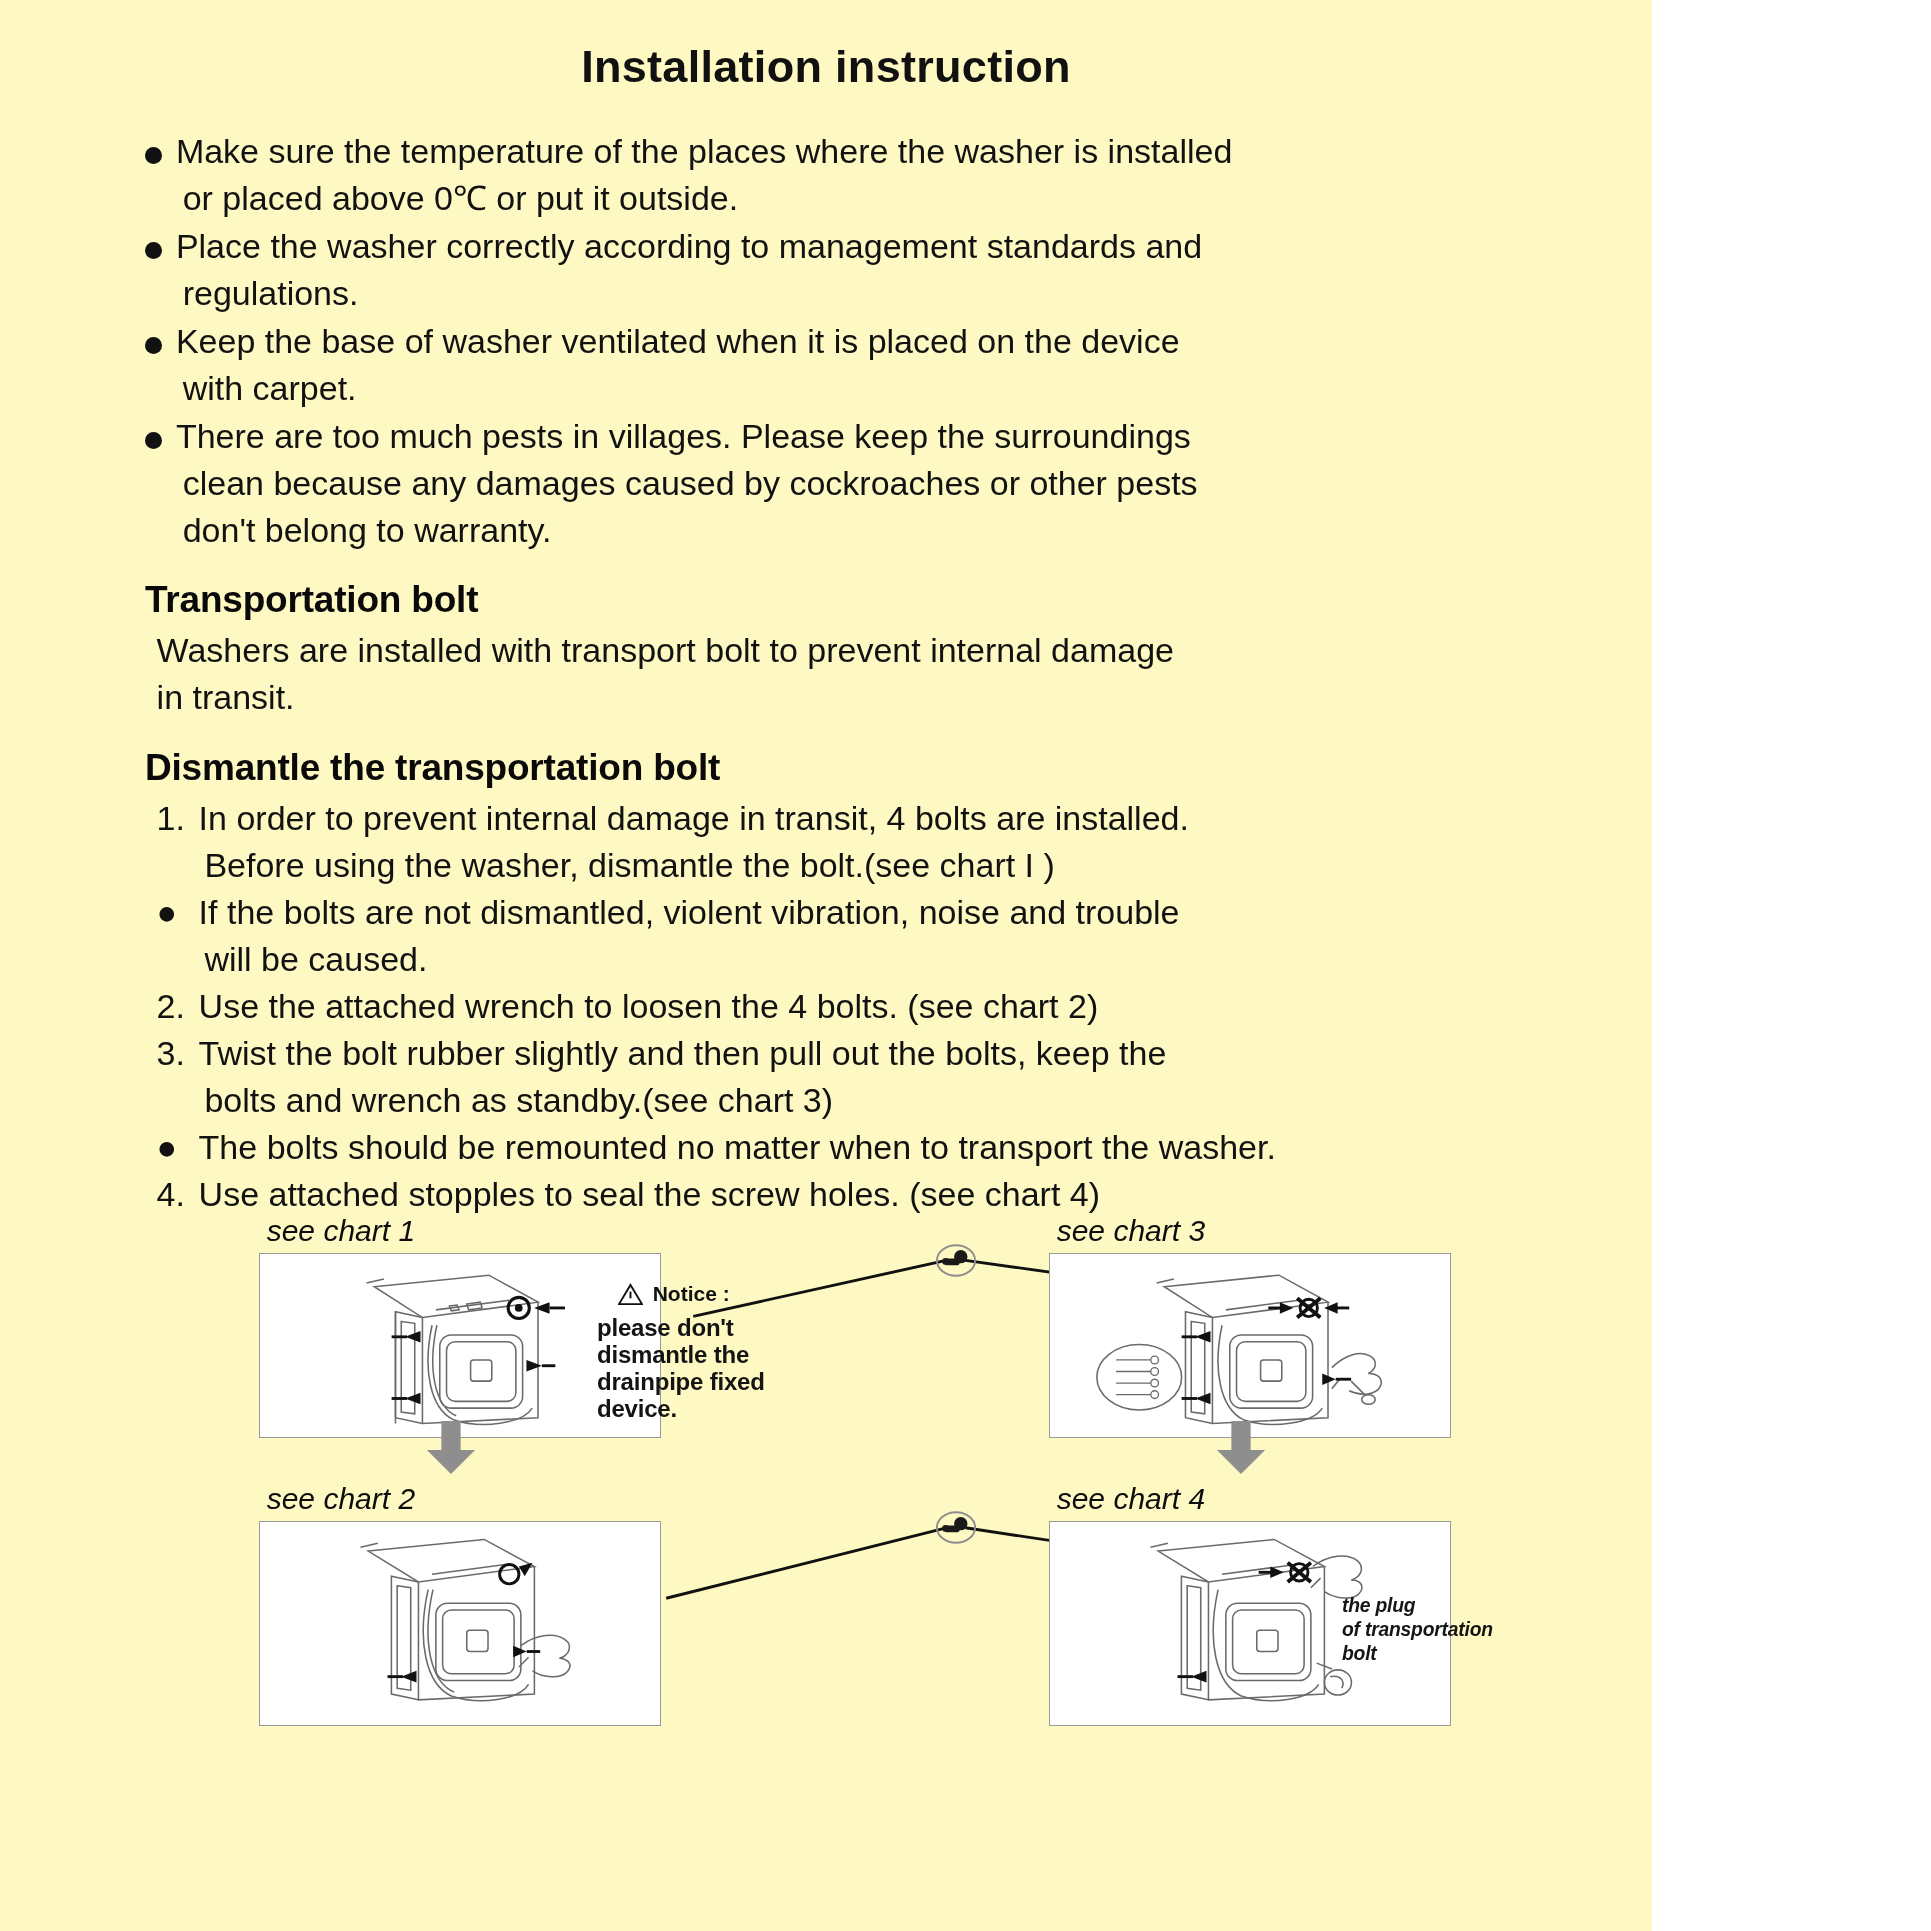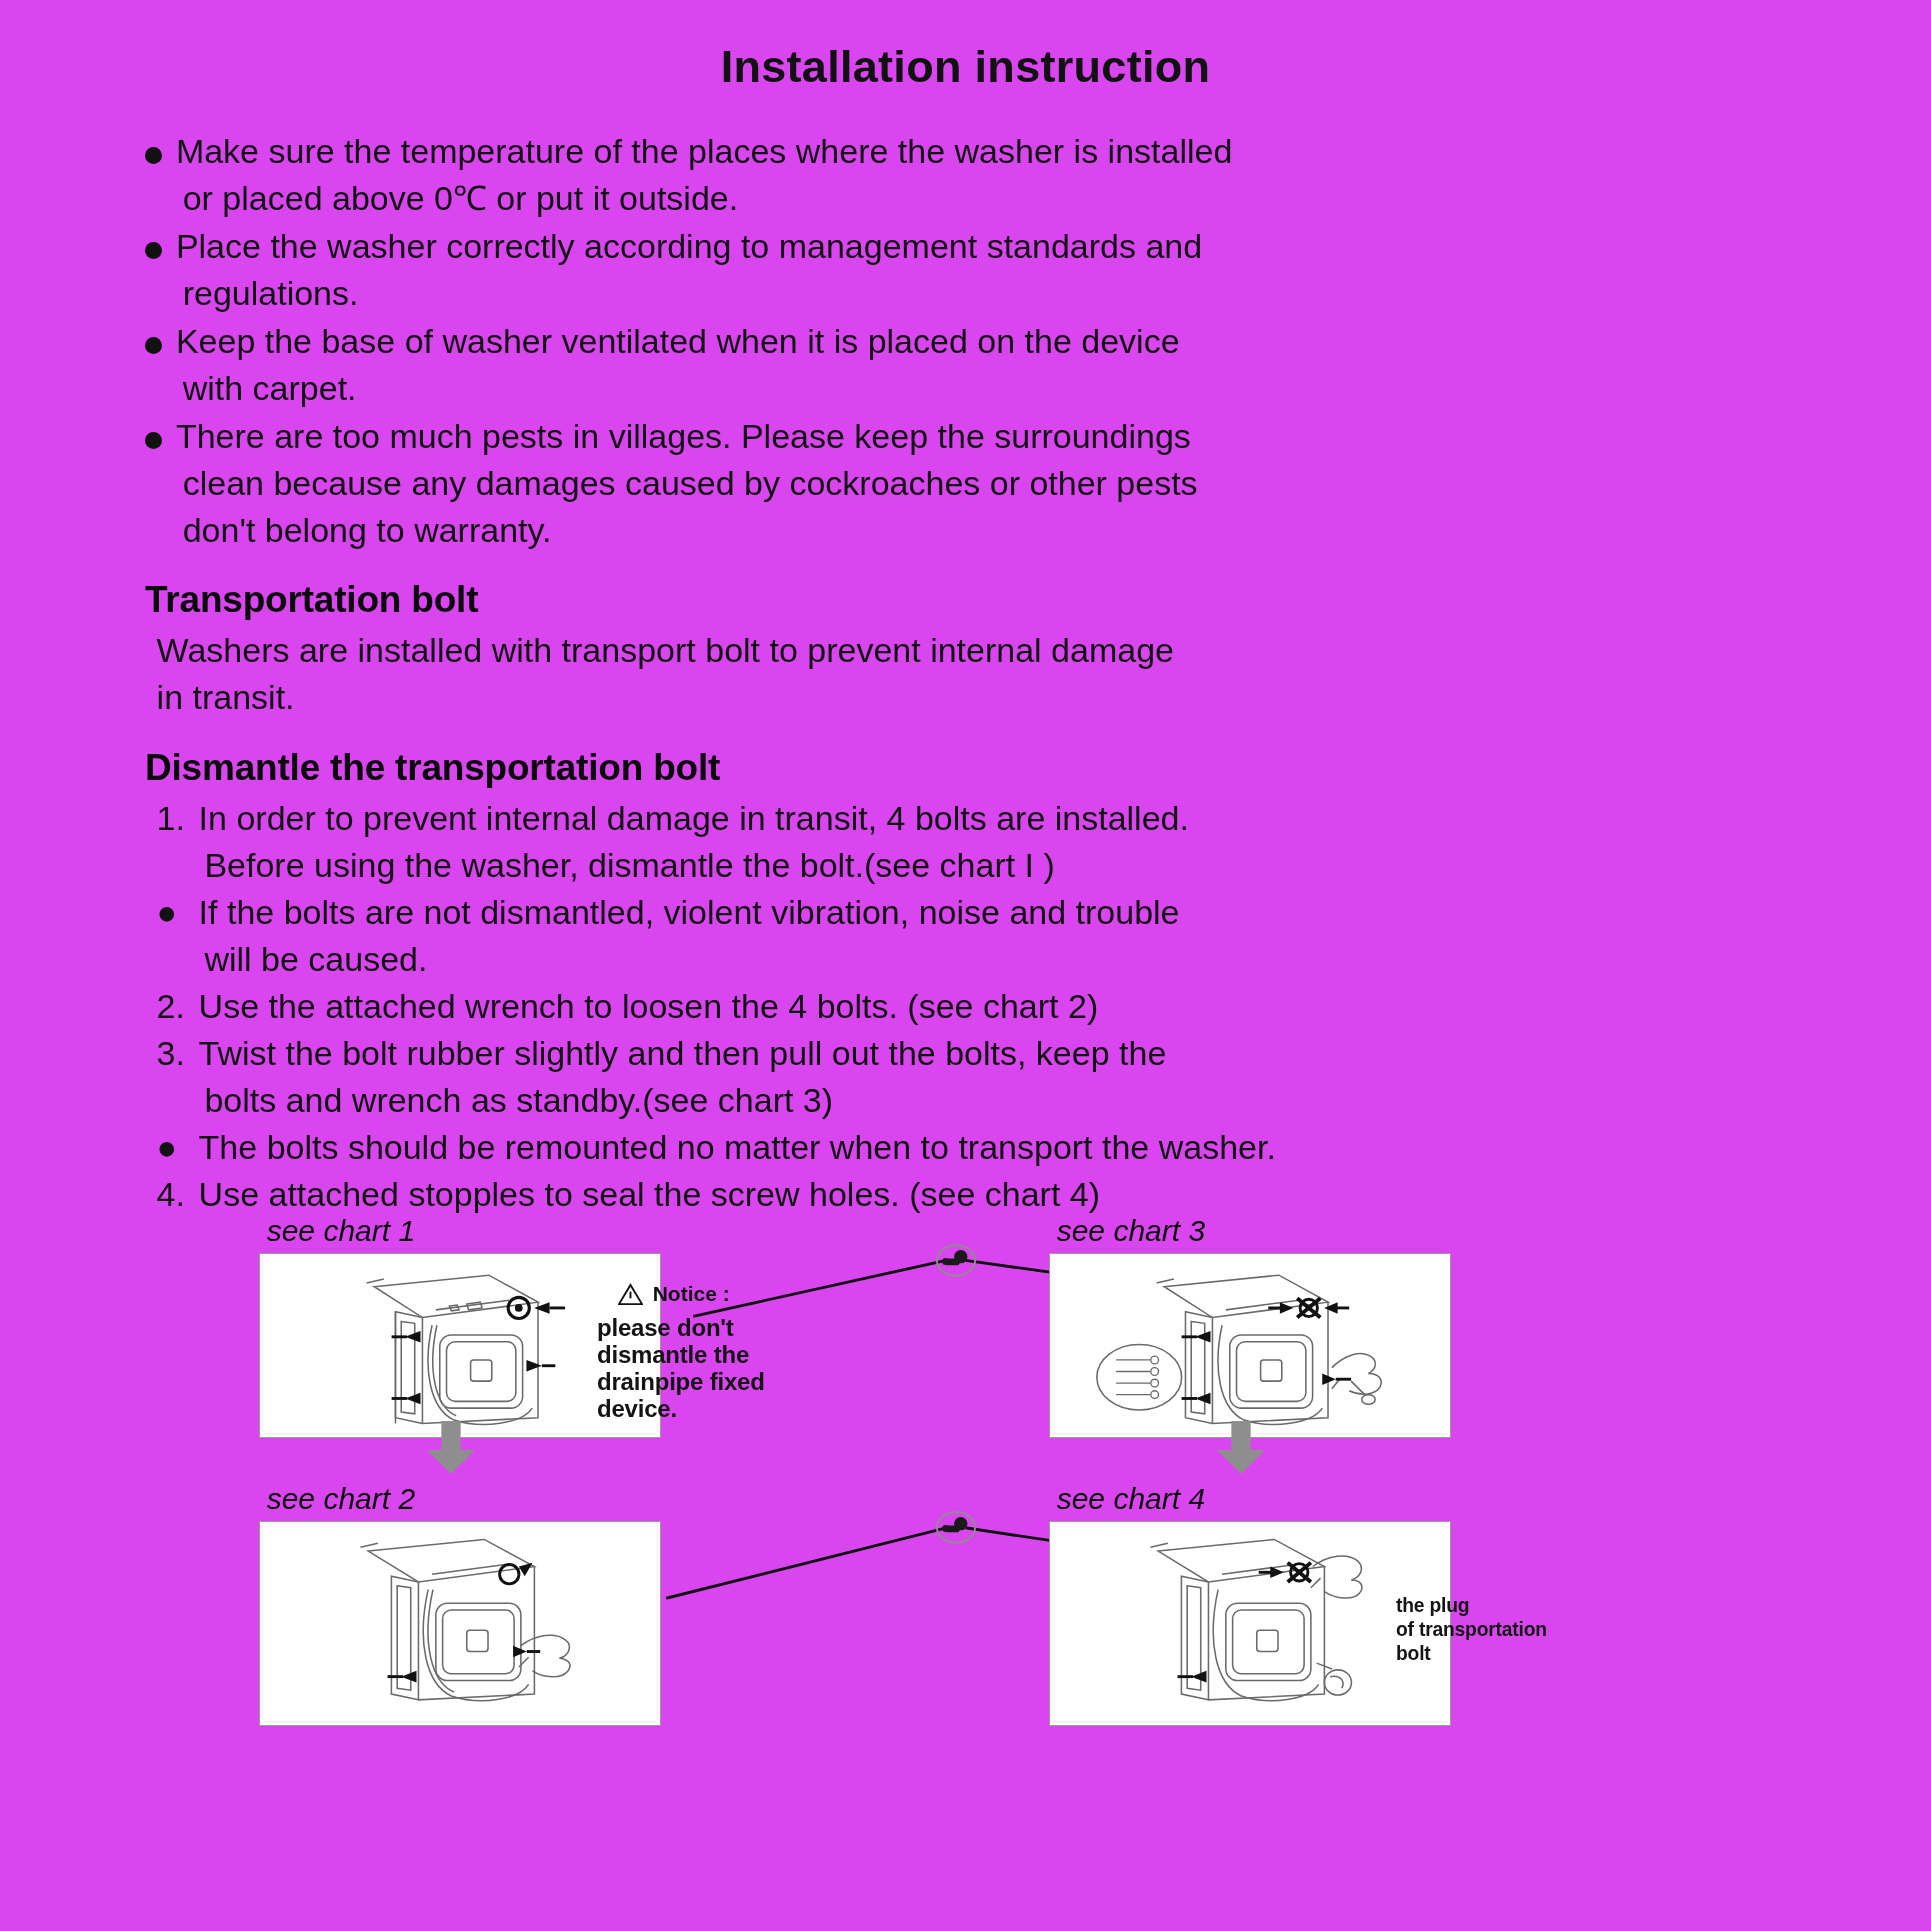--- a/index.html
+++ b/index.html
@@ -10,23 +10,23 @@
   body {
     width: 1931px;
     height: 1931px;
     font-family: "Liberation Sans", sans-serif;
     color: #0b0b0b;
     overflow: hidden;
     position: relative;
   }
   .page {
     position: relative;
-    width: 1931px;
+    width: 1652px;
     height: 1931px;
-    background: #d946ef;
+    background: #fef9c3;
   }
 
   
   .doc-title {
     text-align: center;
     font-size: 45px;
     font-weight: 600;
     letter-spacing: 0.3px;
     padding-top: 41px;
     color: #111;
@@ -474,21 +474,21 @@
       <svg width="52" height="54" viewBox="0 0 54 56">
         <path d="M17 0 L37 0 L37 30 L52 30 L27 55 L2 30 L17 30 Z" fill="#8e8e8e"></path>
       </svg>
     </div>
     <div class="down-arrow" style="left:1215px; top:209px;">
       <svg width="52" height="54" viewBox="0 0 54 56">
         <path d="M17 0 L37 0 L37 30 L52 30 L27 55 L2 30 L17 30 Z" fill="#8e8e8e"></path>
       </svg>
     </div>
 
-    <div style="position:absolute; left:1396px; top:382px;">
+    <div style="position:absolute; left:1342px; top:382px;font-style:italic;">
       <div class="plug-note" style="position:static;">
         <span>the plug</span>
         <span>of transportation</span>
         <span>bolt</span>
       </div>
     </div>
 
   </div>
 </div>
 

